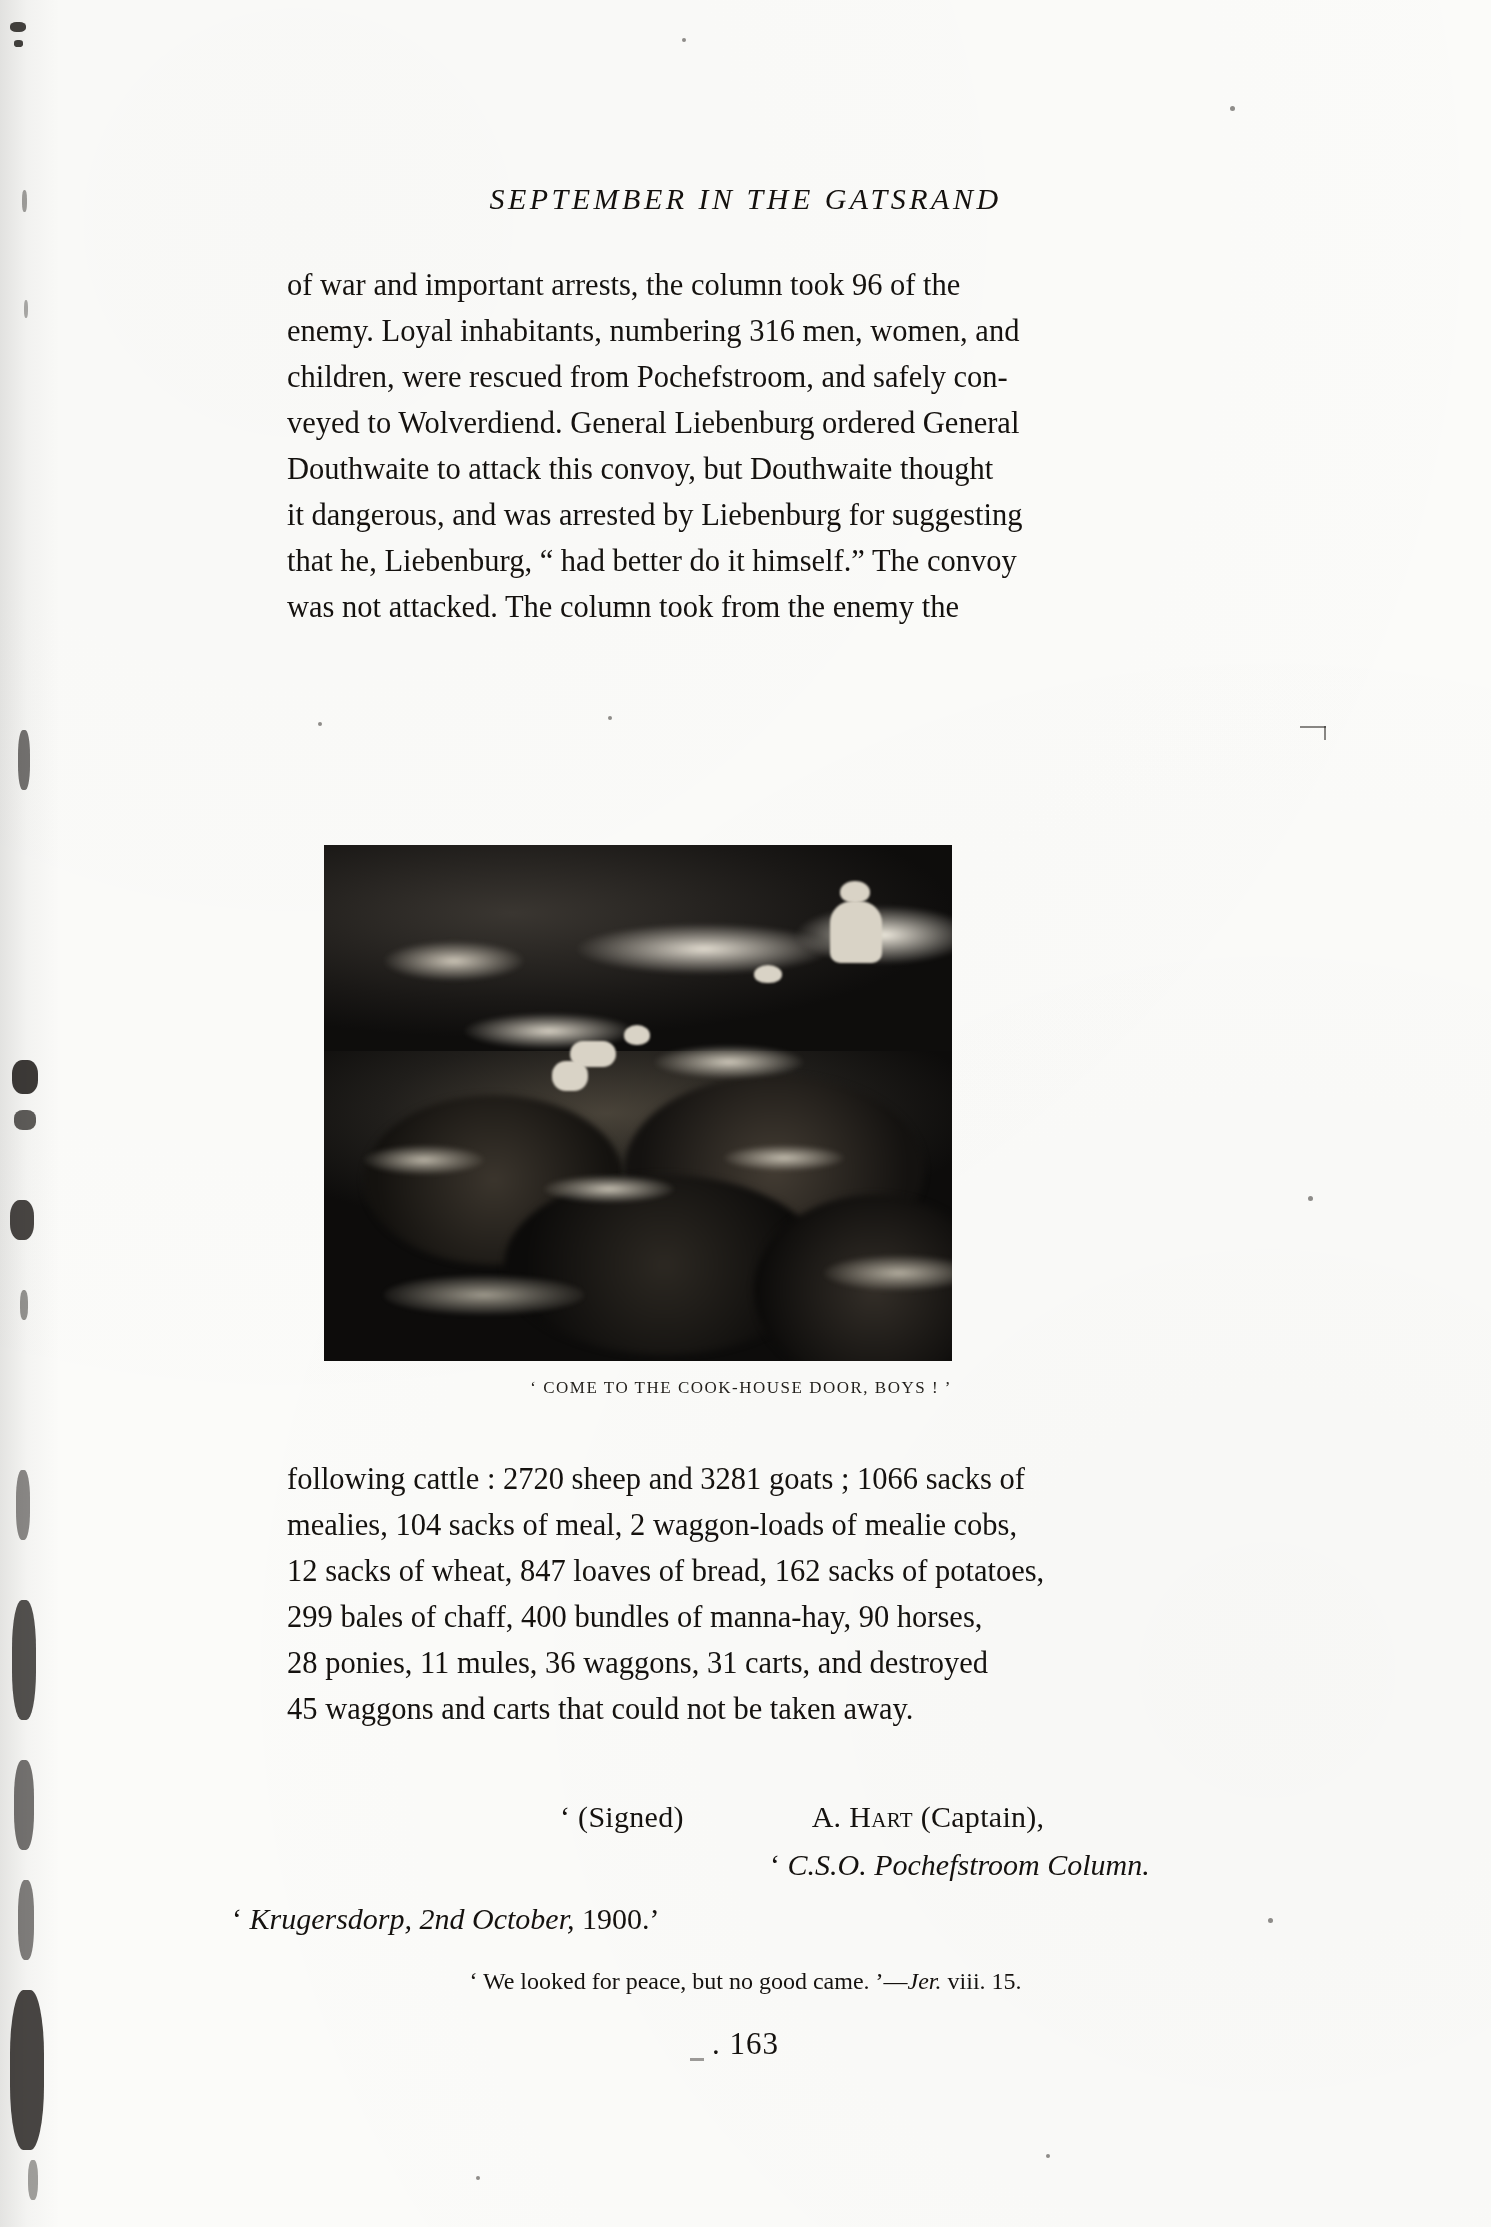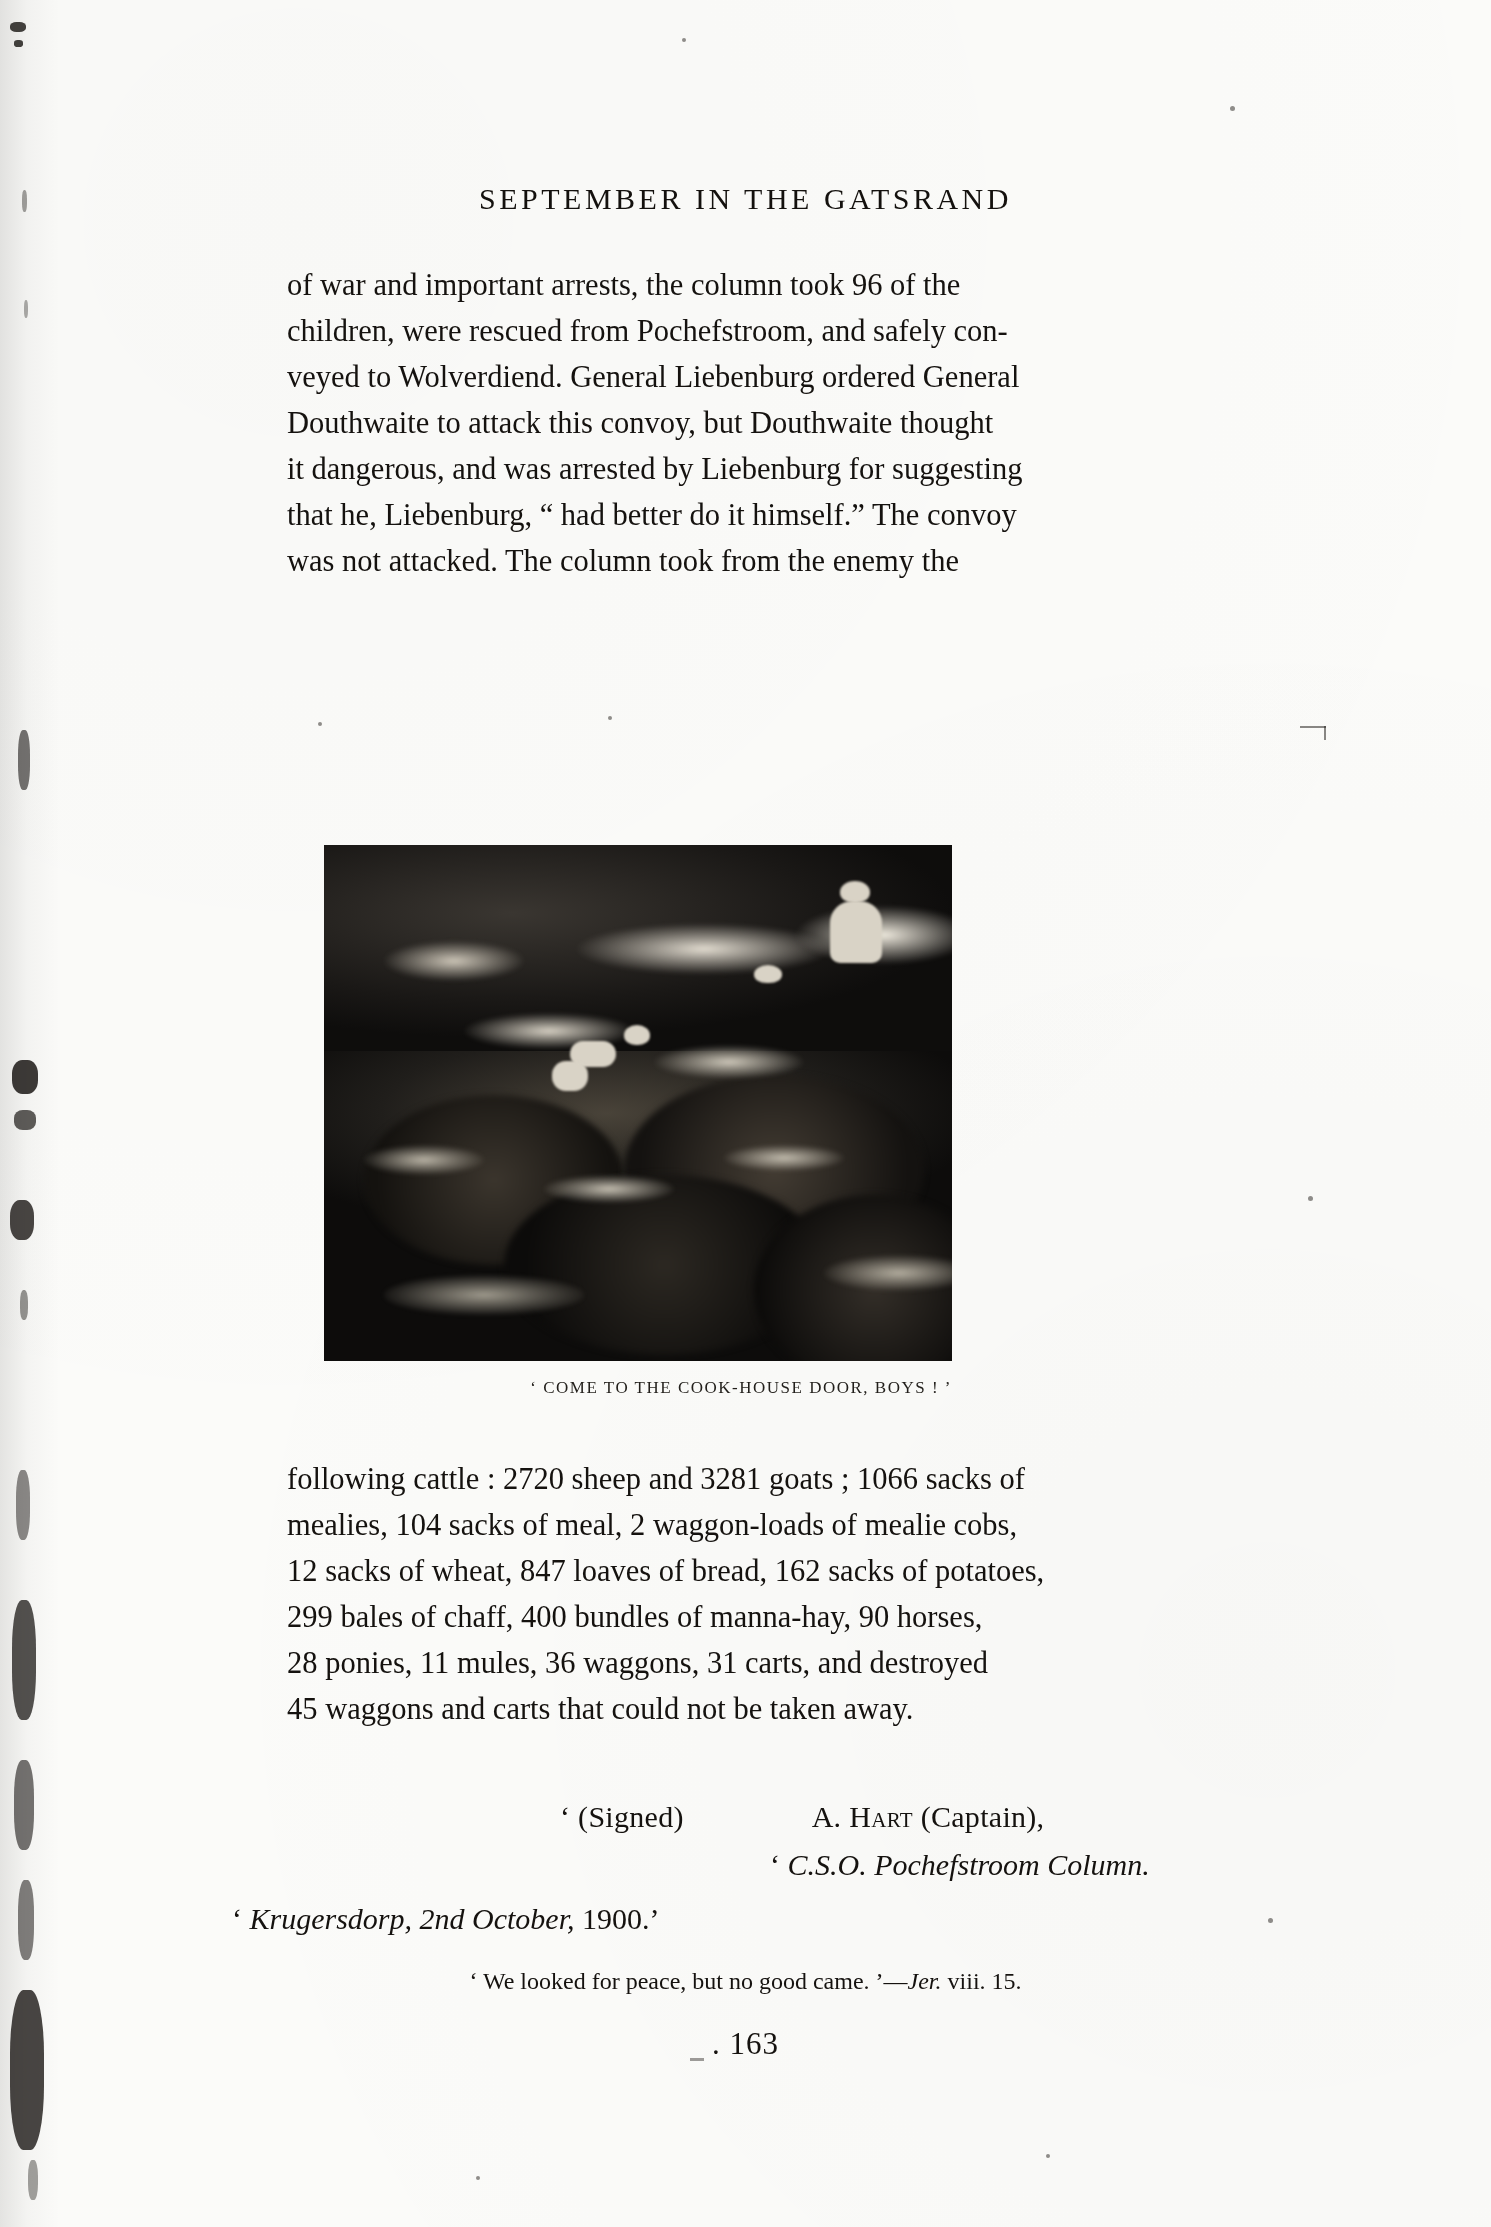--- a/index.html
+++ b/index.html
@@ -64,20 +64,21 @@
   .running-head {
     position: absolute;
     left: 0;
     right: 0;
     top: 182px;
     text-align: center;
     font-size: 30px;
     letter-spacing: 3.5px;
     font-weight: 400;
     color: #14110e;
+    font-style: italic;
   }
 
   
   .body-block {
     position: absolute;
     font-size: 30.5px;
     line-height: 46px;
     color: #15120f;
     text-align: justify;
     margin-left: 44px;
@@ -245,20 +246,21 @@
   <span class="speck" style="left:1046px;top:2154px;width:4px; height:4px;"></span>
   <span class="speck" style="left:476px; top:2176px;width:4px; height:4px;"></span>
   <span class="tick-mark" style="left:1300px;top:726px; width:26px; height:2px;"></span>
   <span class="tick-mark" style="left:1324px;top:726px; width:2px;  height:14px;"></span>
   <span class="tick-mark" style="left:690px; top:2058px;width:14px; height:3px; opacity:.45;"></span>
 
   <div class="running-head">SEPTEMBER IN THE GATSRAND</div>
 
   <div class="body-block" id="para-top">
     <span class="body-line">of  war  and  important  arrests,  the  column  took  96  of  the</span>
+    <span class="body-line">enemy.     Loyal inhabitants, numbering 316 men, women, and</span>
     <span class="body-line">children,  were  rescued  from  Pochefstroom,  and  safely  con-</span>
     <span class="body-line">veyed to Wolverdiend.    General Liebenburg ordered General</span>
     <span class="body-line">Douthwaite to attack this convoy, but Douthwaite thought</span>
     <span class="body-line">it dangerous, and  was  arrested  by  Liebenburg for suggesting</span>
     <span class="body-line">that he, Liebenburg, “ had better do it himself.”  The convoy</span>
     <span class="body-line">was  not  attacked.    The  column  took  from  the  enemy  the</span>
   </div>
 
   <div class="plate-wrap">
     <div class="plate">

